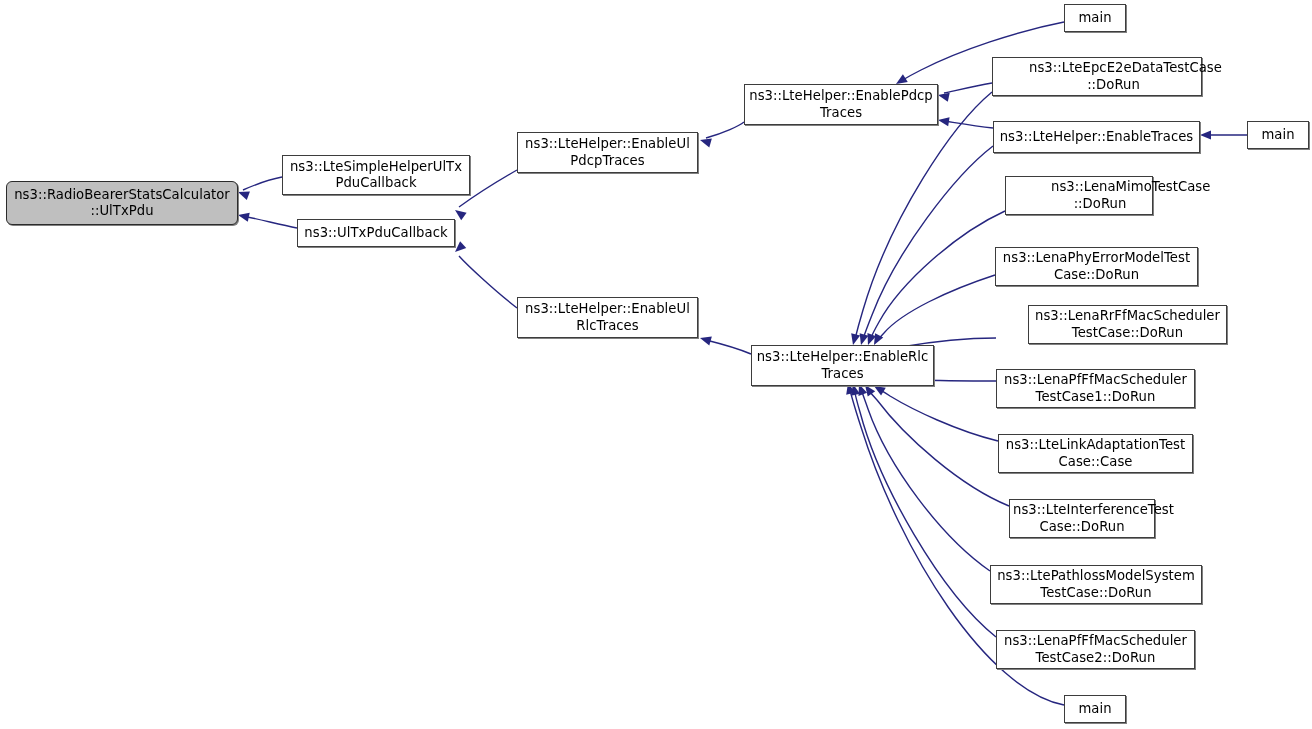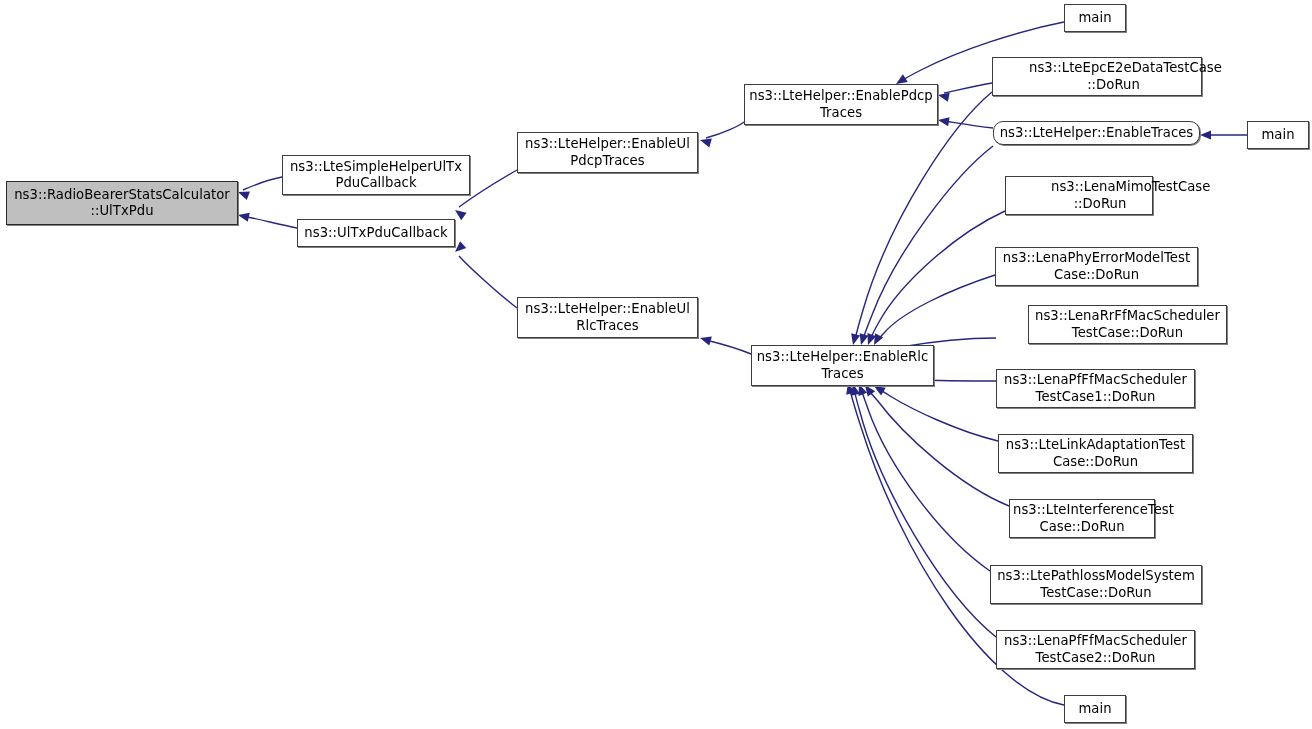--- a/index.html
+++ b/index.html
@@ -94,21 +94,21 @@
       <polygon points="0,0 -11,-4.6 -11,4.6" fill="#26267f" transform="translate(865,385) rotate(234)"></polygon>
       <path d="M 990,571 C 941,537 888,466 868,409 C 865,400 862,393 861,388" fill="none" stroke="#26267f" stroke-width="1.4"></path>
       <polygon points="0,0 -11,-4.6 -11,4.6" fill="#26267f" transform="translate(859,384) rotate(250)"></polygon>
       <path d="M 996,637 C 940,592 879,484 860,412 C 857,402 855,394 854,388" fill="none" stroke="#26267f" stroke-width="1.4"></path>
       <polygon points="0,0 -11,-4.6 -11,4.6" fill="#26267f" transform="translate(853,384) rotate(257)"></polygon>
       <path d="M 1064,705 C 987,690 900,552 861,427 C 855,409 851,394 849,387" fill="none" stroke="#26267f" stroke-width="1.4"></path>
       <polygon points="0,0 -11,-4.6 -11,4.6" fill="#26267f" transform="translate(848,383) rotate(256)"></polygon>
     </svg>
 
   <div id="node-layer">
-      <div class="node highlight" style="left: 6px; top: 181px; width: 232px; height: 44px;">
+      <div class="node highlight" style="left: 6px; top: 181px; width: 232px; height: 44px; border-radius: 6px;">
         <span class="label">ns3::RadioBearerStatsCalculator
 ::UlTxPdu</span>
       </div>
       <div class="node" style="left: 282px; top: 155px; width: 188px; height: 40px;">
         <span class="label">ns3::LteSimpleHelperUlTx
 PduCallback</span>
       </div>
       <div class="node" style="left: 297px; top: 219px; width: 158px; height: 28px;">
         <span class="label">ns3::UlTxPduCallback</span>
       </div>
@@ -128,21 +128,21 @@
         <span class="label">ns3::LteHelper::EnableRlc
 Traces</span>
       </div>
       <div class="node" style="left: 1064px; top: 4px; width: 62px; height: 28px;">
         <span class="label">main</span>
       </div>
       <div class="node" style="left: 992px; top: 57px; width: 210px; height: 39px; padding-left: 36px;">
         <span class="label">ns3::LteEpcE2eDataTestCase
 ::DoRun</span>
       </div>
-      <div class="node" style="left: 993px; top: 121px; width: 207px; height: 24px; border-radius: 10px;">
+      <div class="node" style="left: 993px; top: 121px; width: 207px; height: 32px;">
         <span class="label">ns3::LteHelper::EnableTraces</span>
       </div>
       <div class="node" style="left: 1247px; top: 121px; width: 62px; height: 28px;">
         <span class="label">main</span>
       </div>
       <div class="node" style="left: 1005px; top: 176px; width: 148px; height: 39px; padding-left: 45px;">
         <span class="label">ns3::LenaMimoTestCase
 ::DoRun</span>
       </div>
       <div class="node" style="left: 995px; top: 240px; width: 203px; height: 39px; margin-top: 7px;">
@@ -152,21 +152,21 @@
       <div class="node" style="left: 1028px; top: 305px; width: 199px; height: 39px;">
         <span class="label">ns3::LenaRrFfMacScheduler
 TestCase::DoRun</span>
       </div>
       <div class="node" style="left: 996px; top: 369px; width: 199px; height: 39px;">
         <span class="label">ns3::LenaPfFfMacScheduler
 TestCase1::DoRun</span>
       </div>
       <div class="node" style="left: 998px; top: 434px; width: 195px; height: 39px;">
         <span class="label">ns3::LteLinkAdaptationTest
-Case::DoRun</span>
+Case::Case</span>
       </div>
       <div class="node" style="left: 1009px; top: 499px; width: 146px; height: 39px;">
         <span class="label">ns3::LteInterferenceTest
 Case::DoRun</span>
       </div>
       <div class="node" style="left: 990px; top: 565px; width: 212px; height: 39px;">
         <span class="label">ns3::LtePathlossModelSystem
 TestCase::DoRun</span>
       </div>
       <div class="node" style="left: 996px; top: 630px; width: 199px; height: 39px;">

